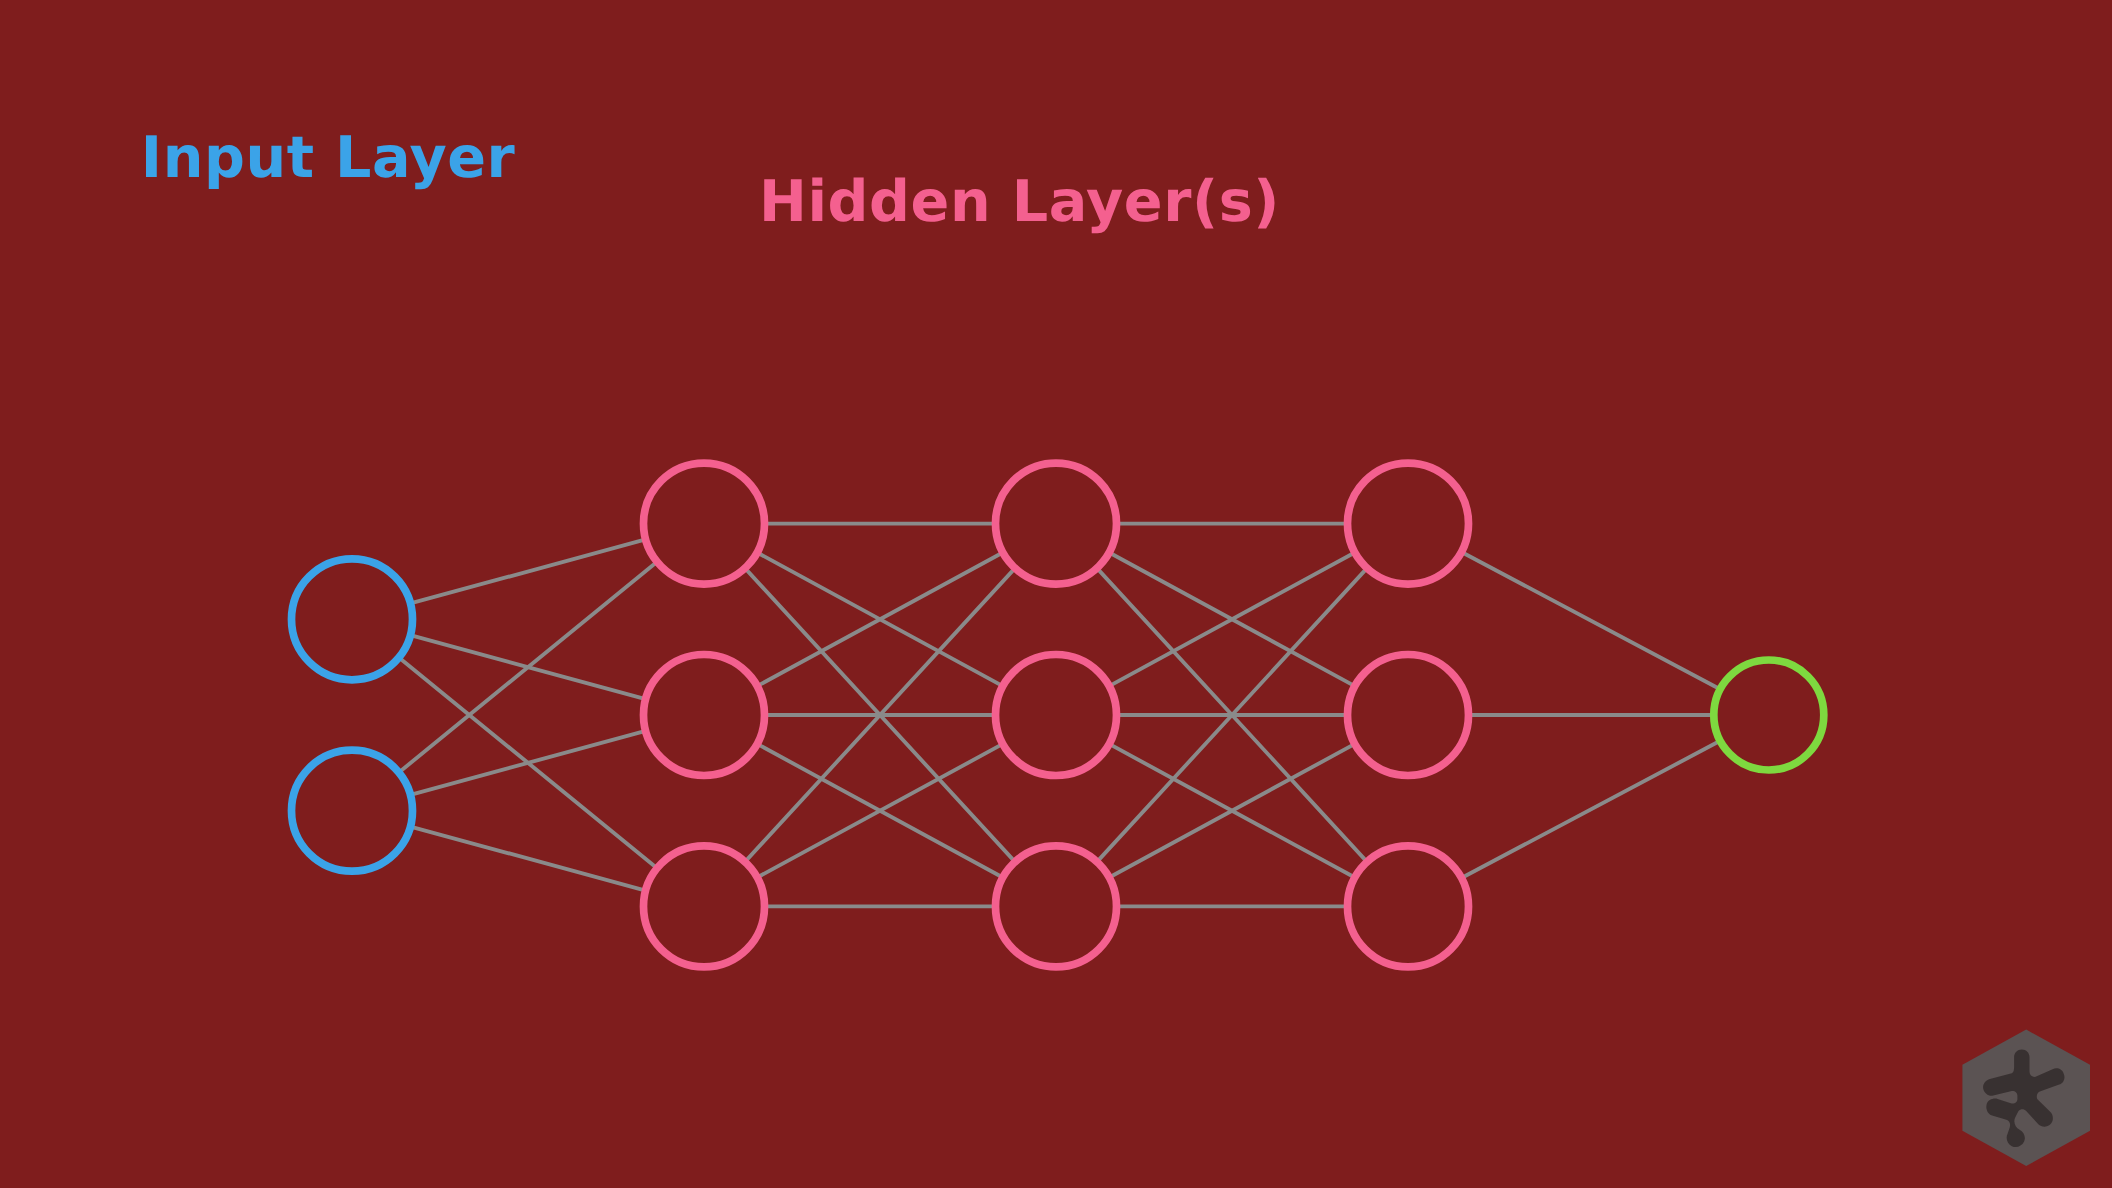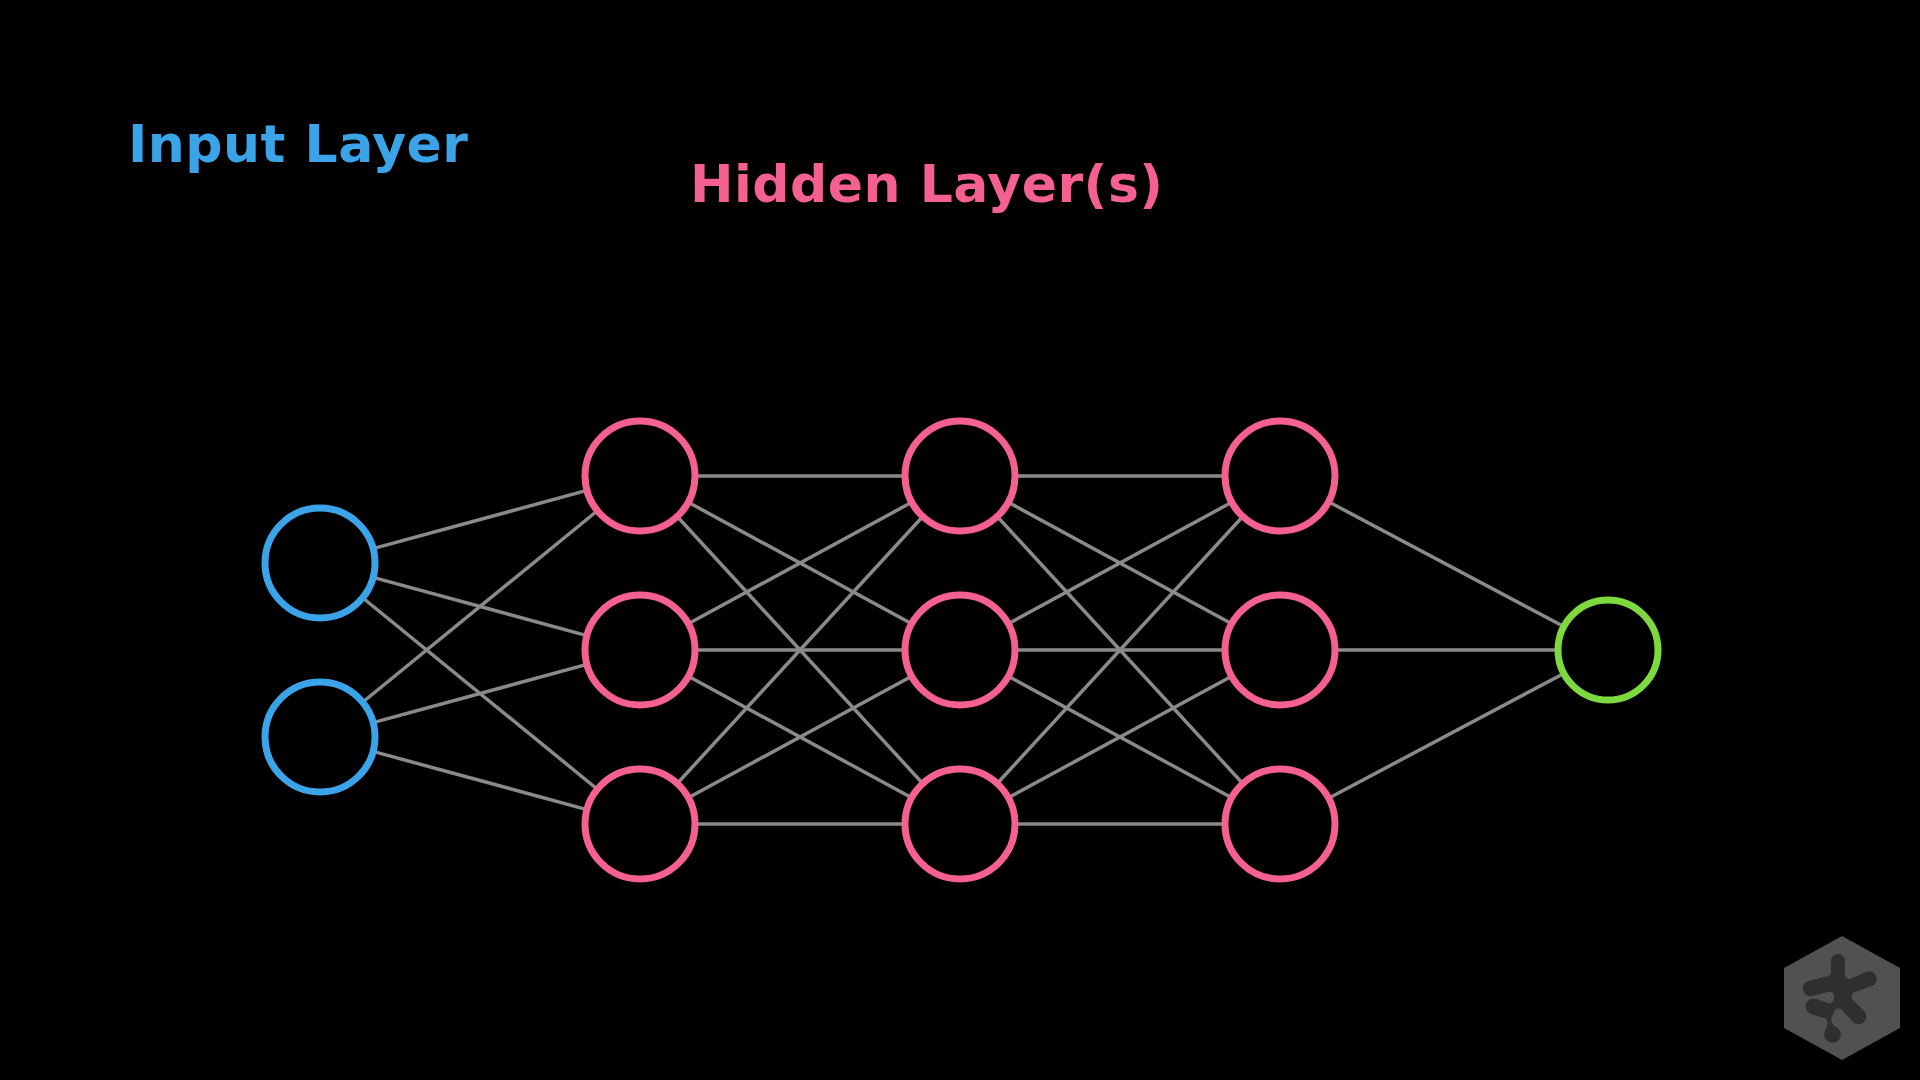--- a/index.html
+++ b/index.html
@@ -48,21 +48,21 @@
     left: 1776px;
     top: 928px;
     width: 132px;
     height: 140px;
     opacity: 0.92;
   }
 </style>
 </head>
 <body style="background: rgb(51, 51, 51);">
 
-<div id="stage" style="background: #000000;">
+<div id="stage" style="background: #7f1d1d;">
 
   <svg id="netsvg" viewBox="0 0 1920 1080" xmlns="http://www.w3.org/2000/svg">
     <g id="edges-group">
         <line x1="373.07347570787084" y1="548.5706487919226" x2="586.9265242921292" y2="490.4293512080774" stroke="#8a8a8a" stroke-width="3.5" stroke-linecap="round"></line>
         <line x1="373.07347570787084" y1="577.4293512080774" x2="586.9265242921292" y2="635.5706487919226" stroke="#8a8a8a" stroke-width="3.5" stroke-linecap="round"></line>
         <line x1="362.6210095398532" y1="597.7627609059427" x2="597.3789904601468" y2="789.2372390940573" stroke="#8a8a8a" stroke-width="3.5" stroke-linecap="round"></line>
         <line x1="362.6210095398532" y1="702.2372390940573" x2="597.3789904601468" y2="510.76276090594274" stroke="#8a8a8a" stroke-width="3.5" stroke-linecap="round"></line>
         <line x1="373.07347570787084" y1="722.5706487919226" x2="586.9265242921292" y2="664.4293512080774" stroke="#8a8a8a" stroke-width="3.5" stroke-linecap="round"></line>
         <line x1="373.07347570787084" y1="751.4293512080774" x2="586.9265242921292" y2="809.5706487919226" stroke="#8a8a8a" stroke-width="3.5" stroke-linecap="round"></line>
         <line x1="695" y1="476" x2="905" y2="476" stroke="#8a8a8a" stroke-width="3.5" stroke-linecap="round"></line>

